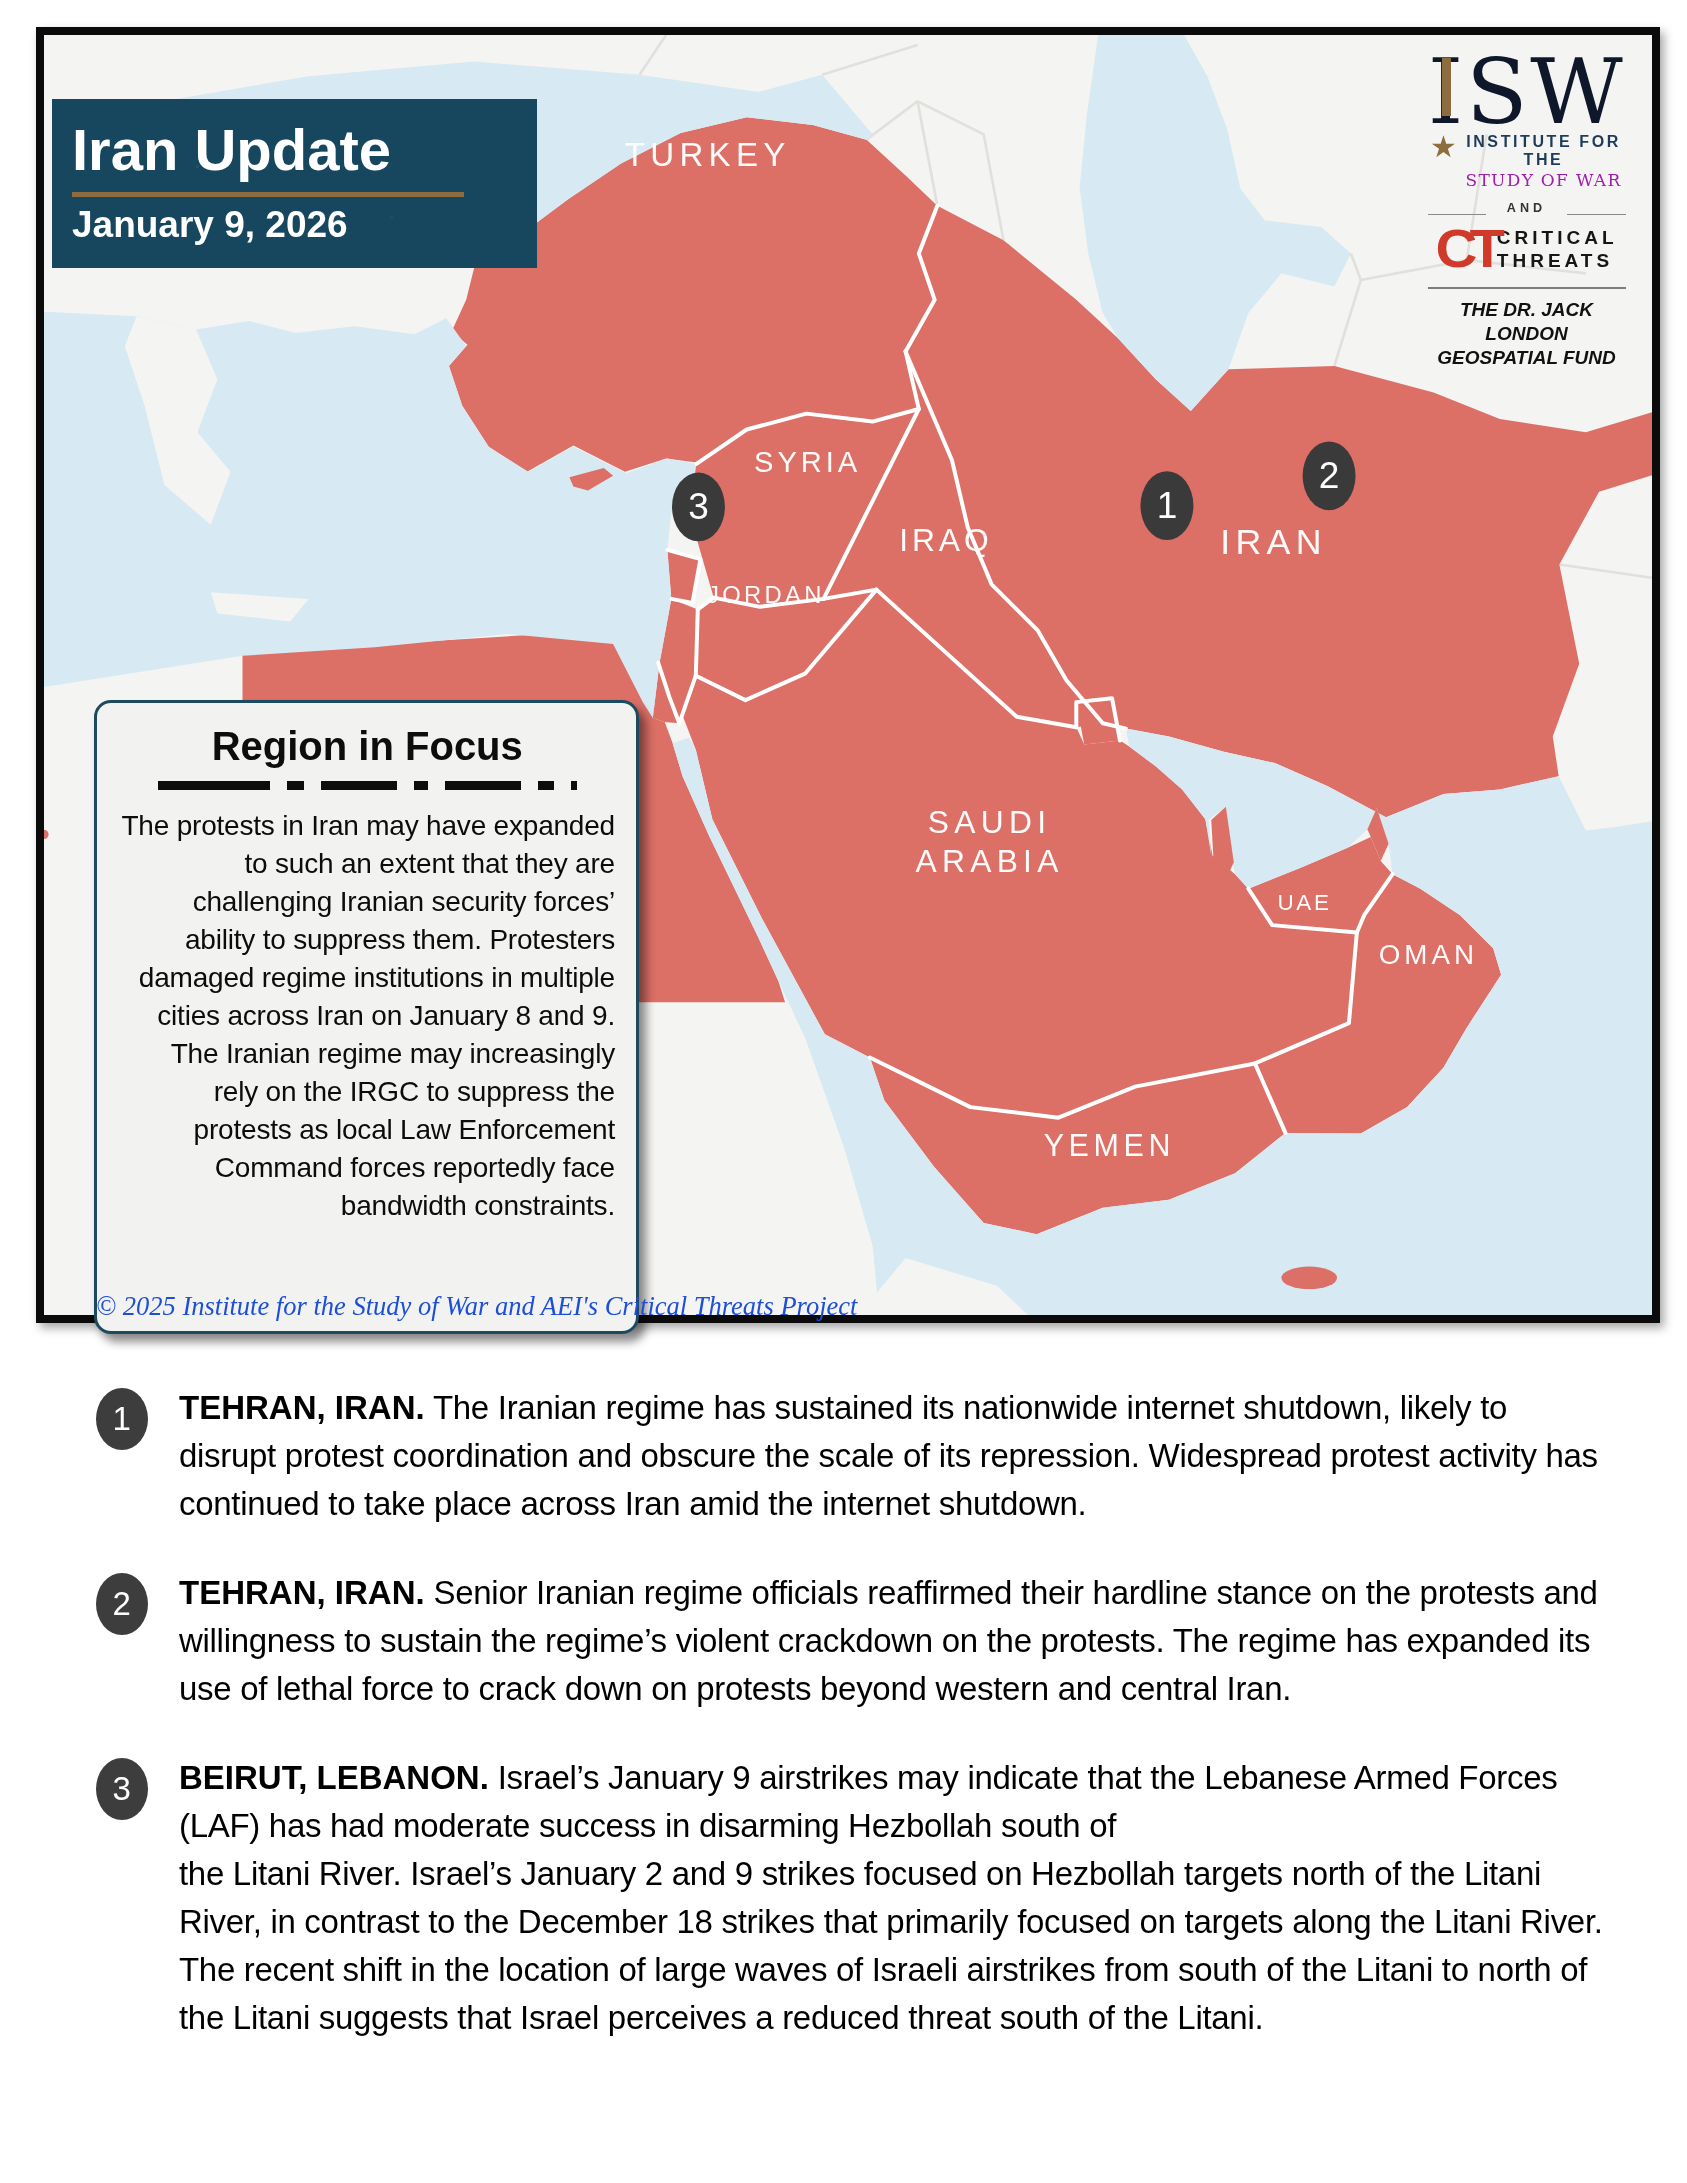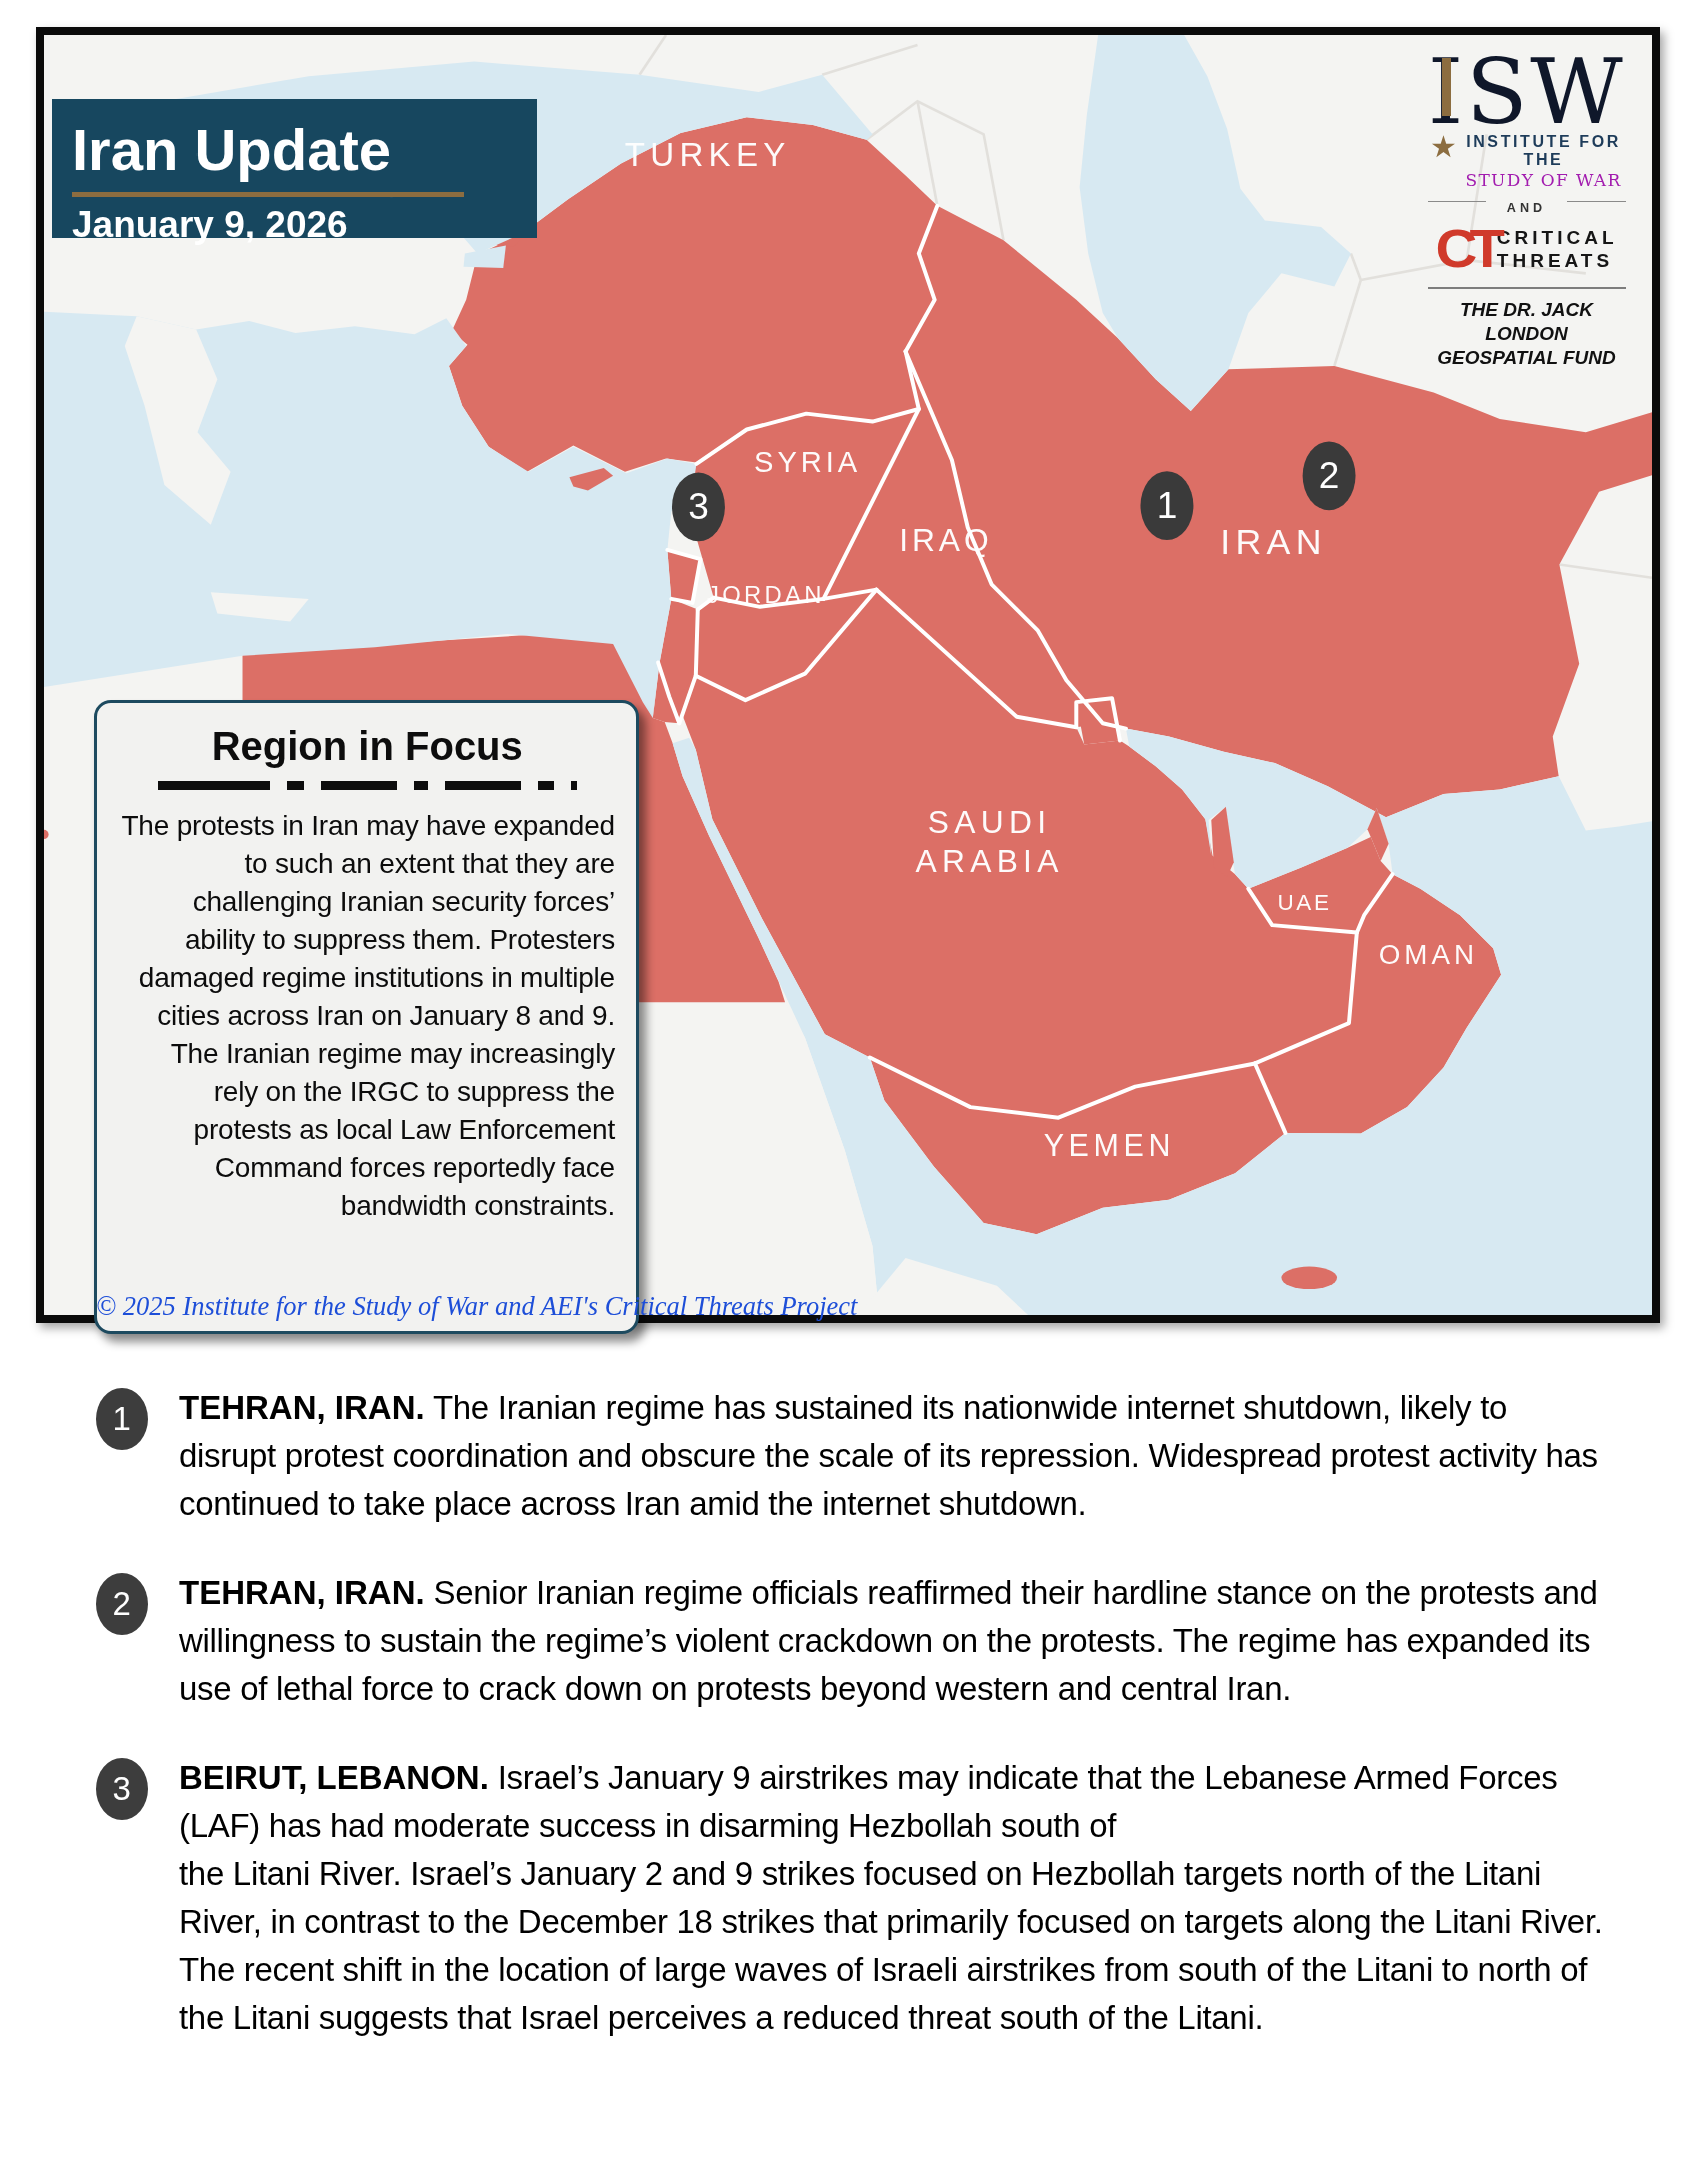--- a/index.html
+++ b/index.html
@@ -9,38 +9,38 @@
   
   .map-frame{position:absolute;left:36px;top:27px;width:1608px;height:1280px;
              border:8px solid #0b0b0b;background:#f4f4f2;
              box-shadow:4px 5.3px 9.3px rgba(0,0,0,.35);}
   .map-frame svg{position:absolute;left:0;top:0;}
 
   .map-label{font-family:"Liberation Sans",sans-serif;fill:#ffffff;opacity:.97;}
   .marker-num{font-family:"Liberation Sans",sans-serif;fill:#ffffff;font-weight:400;}
 
   
-  .title-box{position:absolute;left:8px;top:64px;width:485px;height:139px;
+  .title-box{position:absolute;left:8px;top:64px;width:485px;height:169px;
              background:#17475f;z-index:3;padding:0 0 0 20px;box-sizing:border-box;
              background-image:radial-gradient(circle at 30% 40%, rgba(255,255,255,0.045) 0 1.3px, transparent 2px),
                               radial-gradient(circle at 70% 70%, rgba(255,255,255,0.035) 0 1.3px, transparent 2px);}
   .title-box h1{margin:17px 0 0 0;color:#ffffff;font-size:58px;font-weight:700;letter-spacing:0;}
   .title-rule{width:392px;height:4.6px;background:#8c6d40;margin-top:9.3px;}
   .title-date{margin-top:7px;color:#ffffff;font-size:37px;font-weight:700;}
 
   
   .logo{position:absolute;right:26.5px;top:12px;width:198px;z-index:3;text-align:center;color:#1e3c5a;}
   .isw-wordmark{position:relative;font-family:"DejaVu Serif","Liberation Serif",serif;
                 font-size:90px;line-height:1.0;color:#0f172a;letter-spacing:2.6px;font-weight:400;}
   .isw-wordmark::before{content:"";position:absolute;left:14.6px;top:10.6px;width:9.3px;height:58px;background:#8c6d40;}
   .isw-sub{position:relative;padding-left:34px;margin-top:-4px;}
   .isw-star{position:absolute;left:2.6px;top:-4px;font-size:30px;color:#8c6d40;}
   .isw-institute{font-size:16px;font-weight:700;letter-spacing:2.6px;color:#1e3c5a;}
   .isw-study{font-family:"DejaVu Serif","Liberation Serif",serif;font-size:17px;letter-spacing:1.3px;color:#a21caf;margin-top:1.3px;}
-  .and-row{display:flex;align-items:flex-start;justify-content:center;gap:21px;margin-top:10.6px;color:#444;}
+  .and-row{display:flex;align-items:flex-end;justify-content:center;gap:21px;margin-top:10.6px;color:#444;}
   .and-row .rule{flex:1;height:1.3px;background:#8a8a8a;}
   .and-row span{font-size:12.6px;font-weight:700;letter-spacing:4px;color:#333;}
   .ct-row{display:flex;align-items:center;justify-content:center;margin-top:5.3px;}
   .ct-mark{font-size:58px;font-weight:800;color:#d03a2b;letter-spacing:-8px;line-height:1;
            font-family:"Liberation Sans",sans-serif;transform:scaleY(.92);}
   .ct-words{text-align:left;color:#161616;font-weight:800;font-size:19px;letter-spacing:4px;line-height:23px;}
   .logo-rule{height:1.3px;background:#7d7d7d;margin-top:9.3px;}
   .fund{margin-top:9.3px;font-size:19px;font-weight:700;font-style:italic;color:#111;line-height:24px;letter-spacing:0;}
 
   

